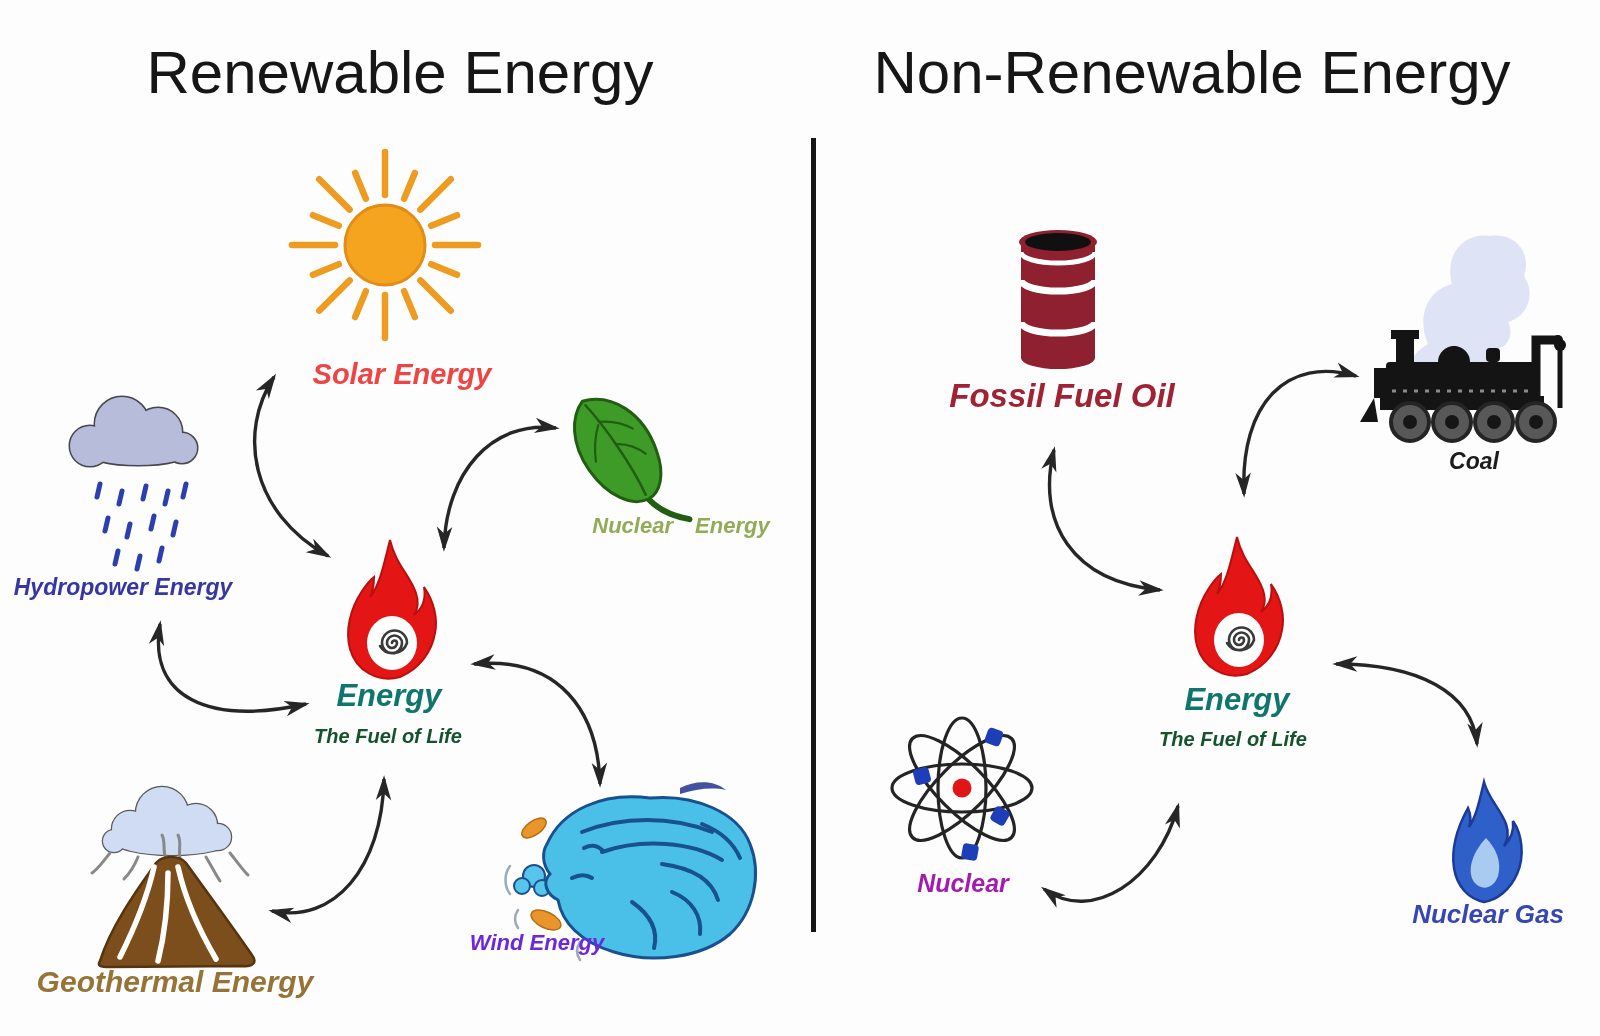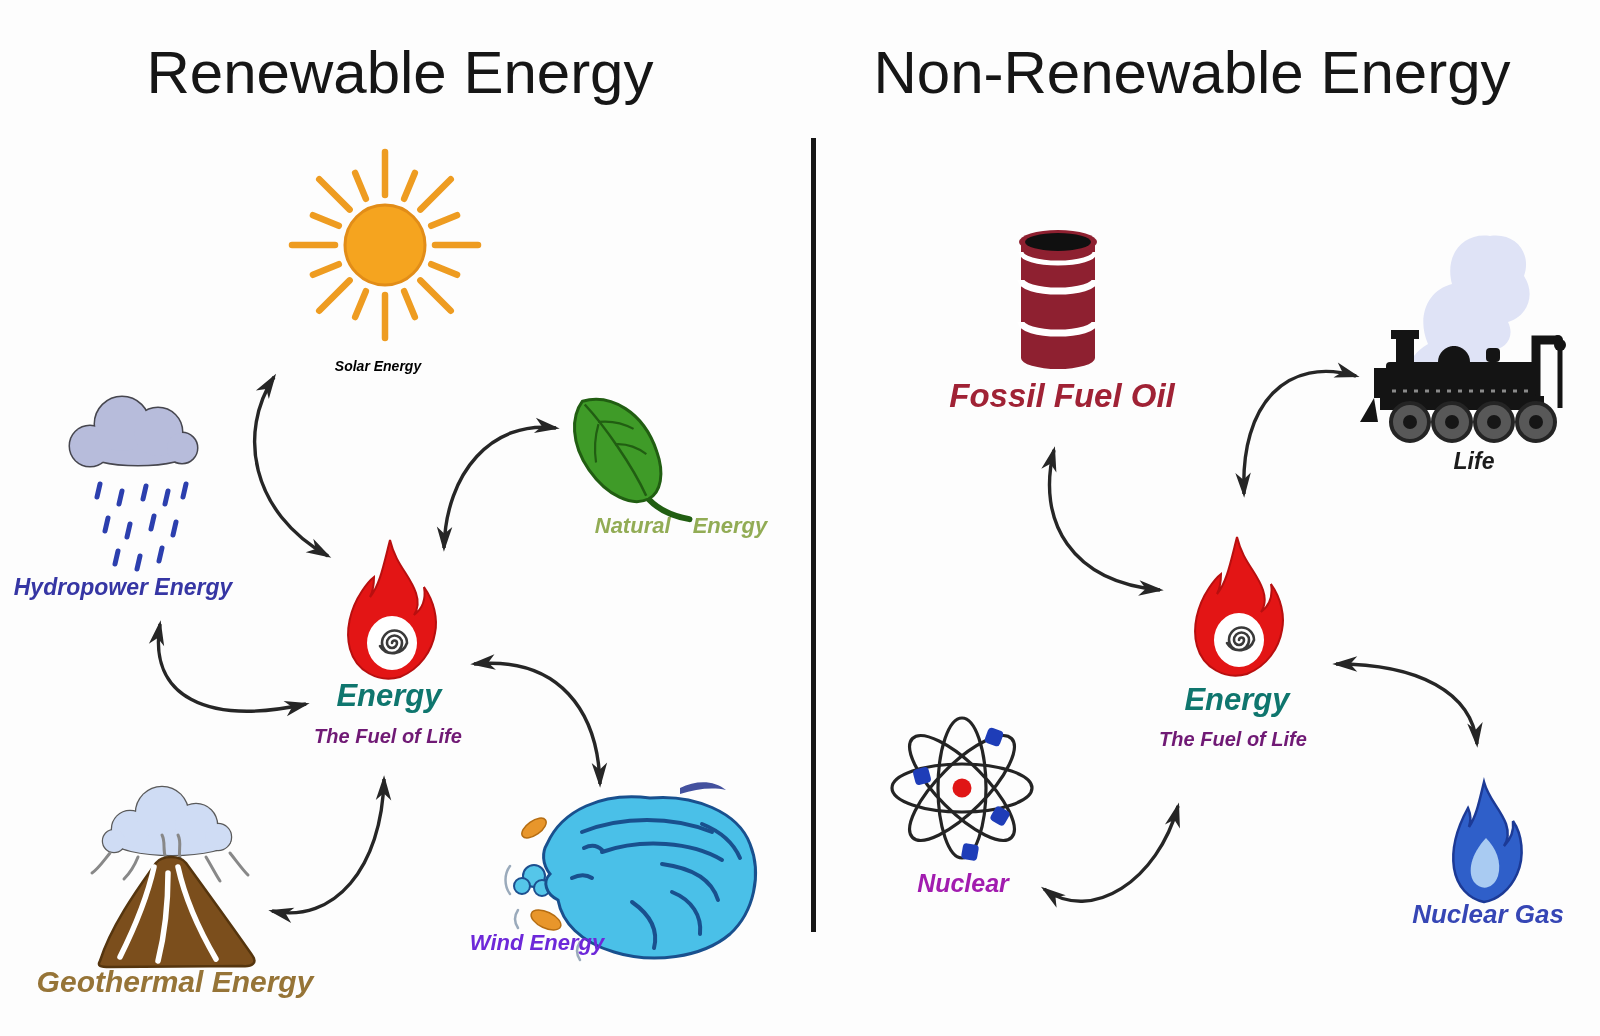--- a/index.html
+++ b/index.html
@@ -3,25 +3,25 @@
 <meta charset="utf-8">
 <style>
   html,body{margin:0;padding:0;background:#ffffff;}
   .stage{position:relative;width:1600px;height:1036px;background:#fdfdfd;overflow:hidden;
          font-family:"Liberation Sans","DejaVu Sans",sans-serif;}
   .stage-svg{position:absolute;left:0;top:0;width:1600px;height:1036px;}
   .lbl{position:absolute;transform:translateX(-50%);white-space:nowrap;
        font-style:italic;font-weight:bold;line-height:1.05;}
   .title{position:absolute;transform:translateX(-50%);white-space:nowrap;
          font-weight:400;color:#161616;font-size:60px;letter-spacing:0px;}
-  .solar-lbl{color:#000000;font-size:14px;}
+  .solar-lbl{color:#ef4444;font-size:29px;margin-left:24px;}
   .hydro-lbl{color:#3636a4;font-size:23px;margin-top:7px;}
   .biomass-lbl{color:#92ac55;font-size:22px;word-spacing:16px;}
   .energy-lbl{color:#0f766e;font-size:31px;}
-  .fuel-lbl{color:#701a75;font-size:20px;text-align:right;}
+  .fuel-lbl{color:#14532d;font-size:20px;text-align:right;}
   .geo-lbl{color:#967437;font-size:30px;text-align:center;}
   .wind-lbl{color:#6d28d9;font-size:22px;}
   .fossil-lbl{color:#a02235;font-size:33px;}
   .coal-lbl{color:#1c1c1c;font-size:23px;}
   .nuclear-lbl{color:#a21caf;font-size:25px;}
   .natgas-lbl{color:#3646b5;font-size:26px;}
 </style>
 </head>
 <body>
 
@@ -258,26 +258,26 @@
       <path d="M 1044 889 C 1092 924, 1158 880, 1178 806"></path>
       <path d="M 1336 664 C 1418 664, 1472 692, 1477 744"></path>
     </g>
   </svg>
 
   <div class="title" style="left:400px;top:38px;">Renewable Energy</div>
   <div class="title" style="left:1192px;top:38px;">Non-Renewable Energy</div>
 
   <div class="lbl solar-lbl" style="left:378px;top:359px;">Solar Energy</div>
   <div class="lbl hydro-lbl" style="left:123px;top:568px;">Hydropower Energy</div>
-  <div class="lbl biomass-lbl" style="left:681px;top:514px;">Natural Energy</div>
+  <div class="lbl biomass-lbl" style="left:681px;top:514px;">Nuclear Energy</div>
   <div class="lbl energy-lbl" style="left:389px;top:680px;">Energy</div>
   <div class="lbl fuel-lbl" style="left:388px;top:726px;">The Fuel of Life</div>
   <div class="lbl geo-lbl" style="left:175px;top:966px;">Geothermal Energy</div>
   <div class="lbl wind-lbl" style="left:537px;top:931px;">Wind Energy</div>
 
   <div class="lbl fossil-lbl" style="left:1062px;top:379px;">Fossil Fuel Oil</div>
-  <div class="lbl coal-lbl" style="left:1474px;top:449px;">Life</div>
+  <div class="lbl coal-lbl" style="left:1474px;top:449px;">Coal</div>
   <div class="lbl nuclear-lbl" style="left:963px;top:870px;">Nuclear</div>
   <div class="lbl energy-lbl" style="left:1237px;top:684px;">Energy</div>
   <div class="lbl fuel-lbl" style="left:1233px;top:729px;">The Fuel of Life</div>
   <div class="lbl natgas-lbl" style="left:1488px;top:901px;">Nuclear Gas</div>
 
 </div>
 
 </body></html>

